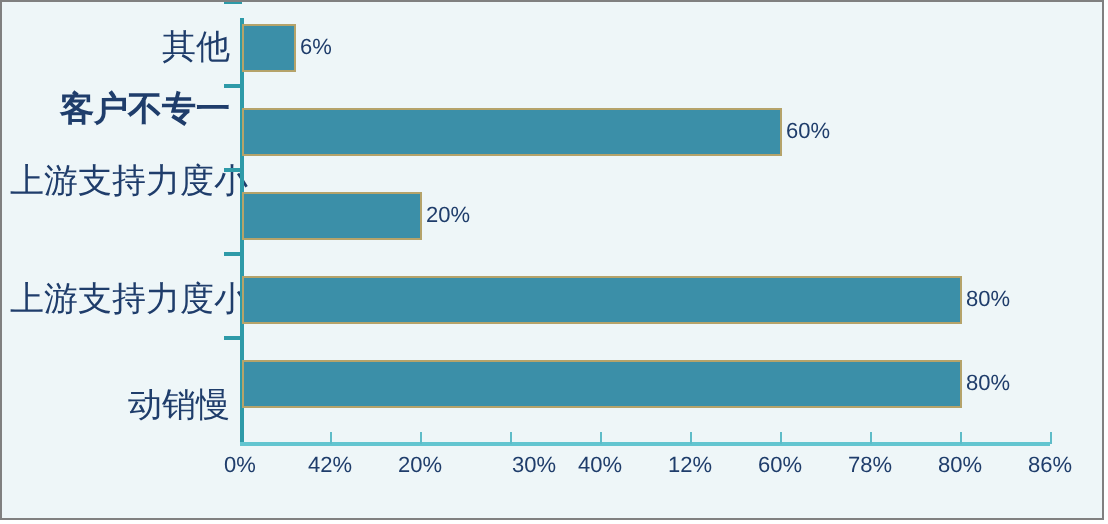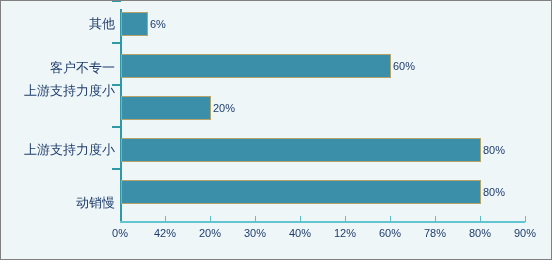--- a/index.html
+++ b/index.html
@@ -70,21 +70,21 @@
     color: #1f3d6b;
     white-space: nowrap;
   }
   .cat-label-box {
     position: absolute;
     left: 4px;
     width: 110px;
     height: 24px;
     line-height: 24px;
     text-align: right;
-    font-size: 13px;
+    font-size: 17px;
     color: #1f3d6b;
     white-space: nowrap;
   }
   
   .xlabel {
     position: absolute;
     top: 226px;
     width: 40px;
     margin-left: -20px;
     text-align: center;
@@ -92,21 +92,21 @@
     color: #1f3d6b;
   }
 </style>
 </head>
 <body>
 
 <div class="chart-frame">
 
   <div id="cat-labels">
       <div class="cat-label-box" style="top: 11px;">其他</div>
-      <div class="cat-label-box" style="top: 55px;">客户不专一</div>
+      <div class="cat-label-box" style="top: 42px; font-weight: bold;">客户不专一</div>
       <div class="cat-label-box" style="top: 78px;">上游支持力度小</div>
       <div class="cat-label-box" style="top: 137px;">上游支持力度小</div>
       <div class="cat-label-box" style="top: 190px;">动销慢</div>
     </div>
 
   <div class="axis-y"></div>
   <div class="axis-x"></div>
 
   <div id="y-ticks">
       <div class="ytick" style="top: -1px;"></div>
@@ -137,22 +137,22 @@
       <div class="xtick" style="left: 344px;"></div>
       <div class="xtick" style="left: 389px;"></div>
       <div class="xtick" style="left: 434px;"></div>
       <div class="xtick" style="left: 479px;"></div>
       <div class="xtick" style="left: 524px;"></div>
     </div>
   <div id="x-labels">
       <div class="xlabel" style="left: 119px;">0%</div>
       <div class="xlabel" style="left: 164px;">42%</div>
       <div class="xlabel" style="left: 209px;">20%</div>
-      <div class="xlabel" style="left: 254px; text-align: center;">30%</div>
+      <div class="xlabel" style="left: 266px; text-align: center;">30%</div>
       <div class="xlabel" style="left: 299px;">40%</div>
       <div class="xlabel" style="left: 344px;">12%</div>
       <div class="xlabel" style="left: 389px;">60%</div>
       <div class="xlabel" style="left: 434px;">78%</div>
       <div class="xlabel" style="left: 479px;">80%</div>
-      <div class="xlabel" style="left: 524px;">90%</div>
+      <div class="xlabel" style="left: 524px;">86%</div>
     </div>
 
 </div>
 
 </body></html>

